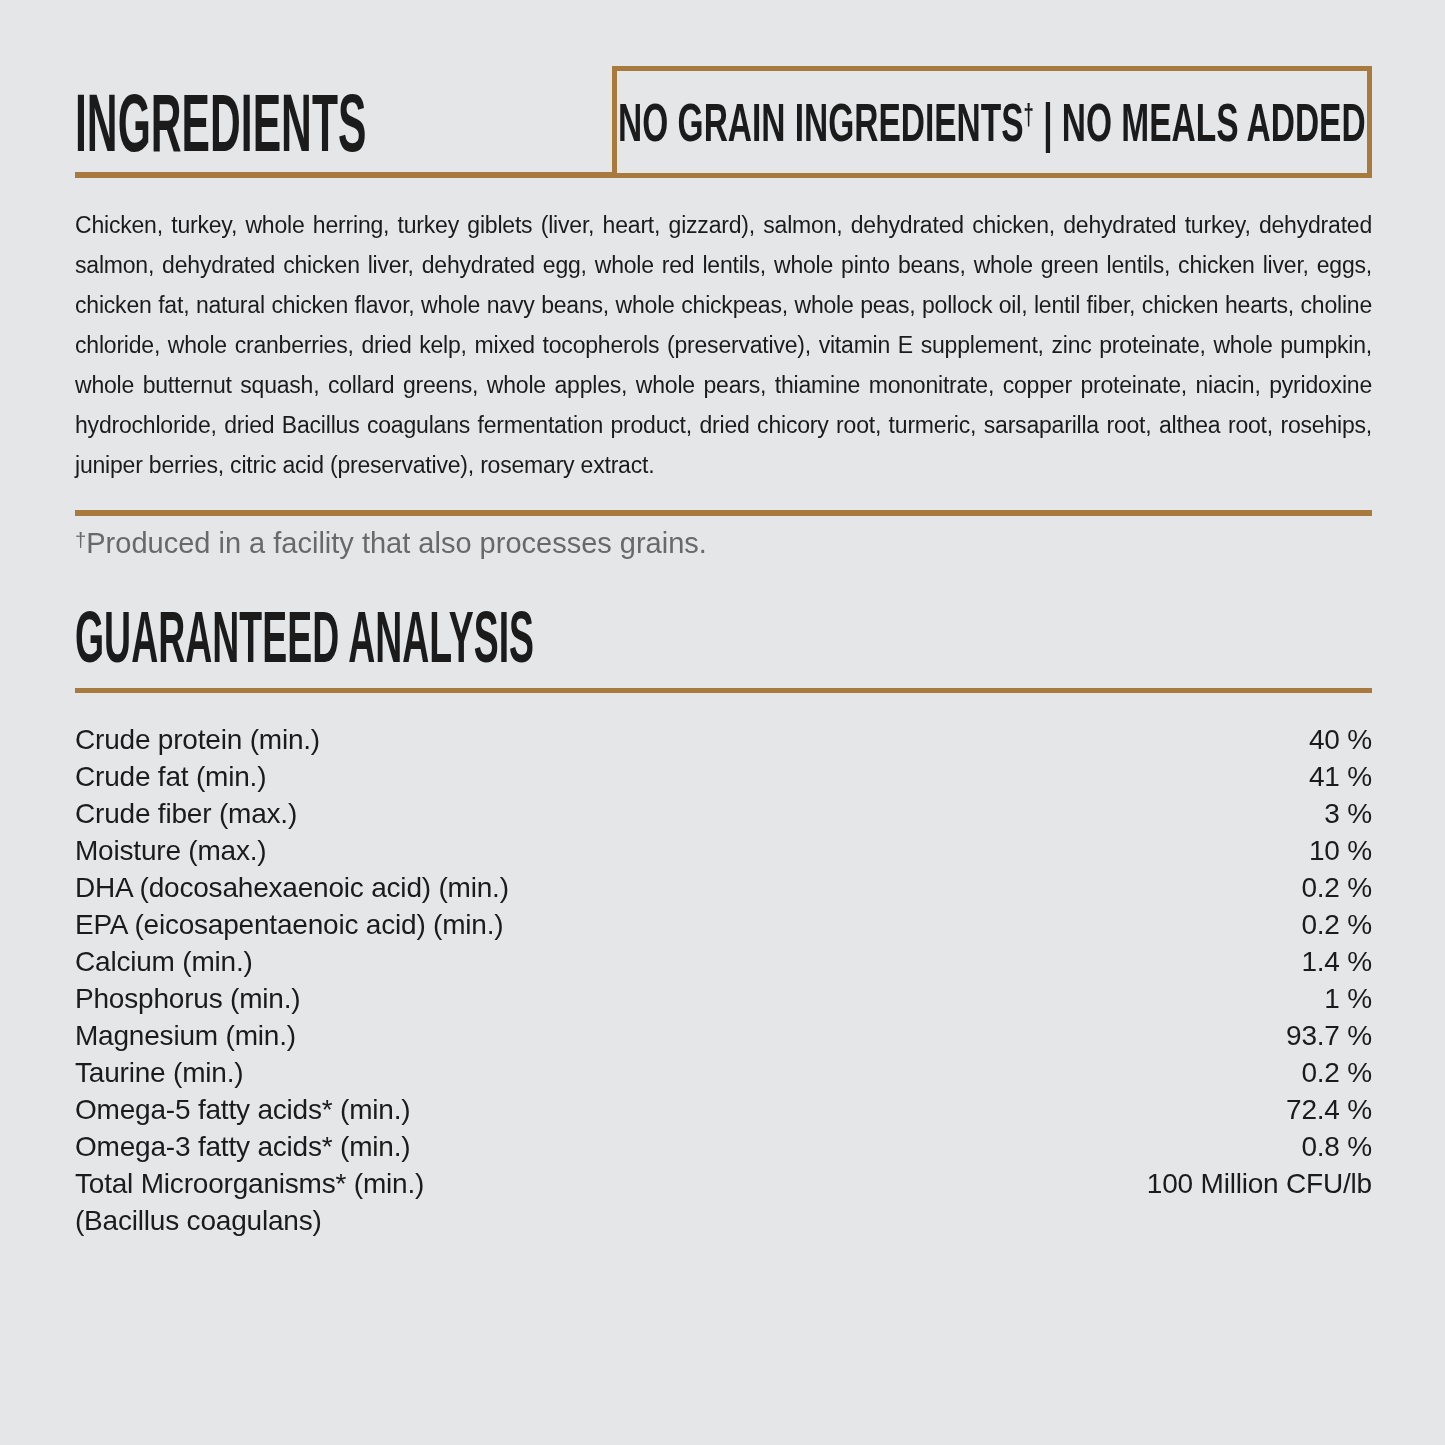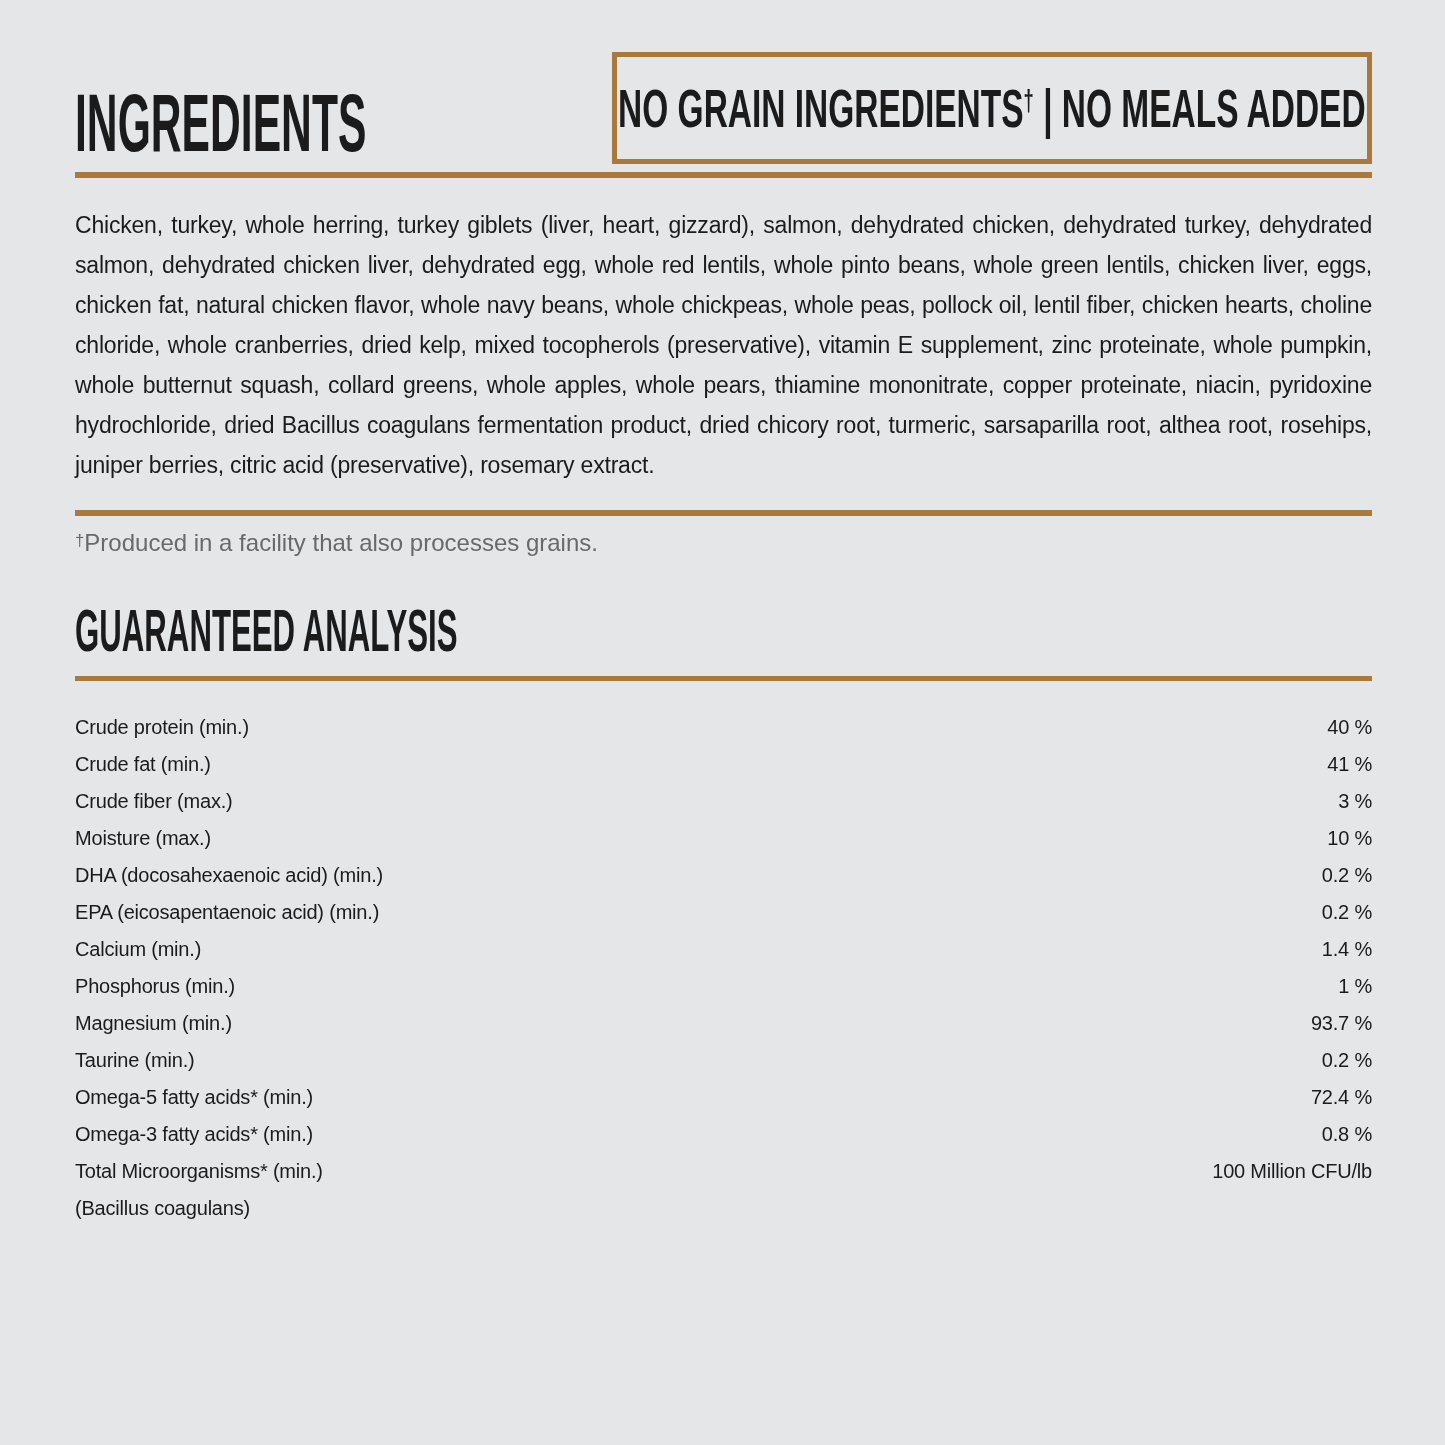--- a/index.html
+++ b/index.html
@@ -20,49 +20,49 @@
   .header{position:relative;width:100%;height:178px;}
   .header-rule{position:absolute;left:75px;right:73px;bottom:0;height:6px;background:var(--accent);}
   h1.section-heading, h2.section-heading{margin:0;padding:0;line-height:1;font-weight:700;}
   .condensed{
     display:inline-block;white-space:nowrap;
     transform:scaleX(0.52);transform-origin:0 50%;
     font-weight:700;letter-spacing:0px;
   }
   .ingredients-title{position:absolute;left:75px;bottom:14px;font-size:82px;}
   .claim-box{
-    position:absolute;top:52px;right:73px;width:760px;height:112px;
+    position:absolute;top:66px;right:73px;width:760px;height:112px;
     border:5px solid var(--accent);
     display:flex;align-items:center;justify-content:center;
     z-index:2;background:var(--bg);margin-left:40px;
   }
   .claim-text{
     font-size:54px;font-weight:700;white-space:nowrap;
     display:inline-block;transform:scaleX(0.62);transform-origin:50% 50%;
   }
   .sup-dagger{font-size:0.55em;position:relative;top:-0.55em;}
   
   .ingredients-body{
     margin:27px 73px 0 75px;
     font-size:23px;line-height:40px;letter-spacing:-0.2px;
     text-align:justify;color:var(--ink);
   }
   .rule-h{margin:25px 73px 0 75px;height:6px;background:var(--accent);}
   .footnote{
-    margin:12px 73px 0 75px;font-size:24px;line-height:30px;color:var(--muted);
+    margin:12px 73px 0 75px;font-size:29px;line-height:30px;color:var(--muted);
   }
   .footnote .sup-dagger{top:-0.3em;font-size:0.7em;}
   
   .ga-heading-wrap{margin:40px 73px 0 75px;}
-  .ga-title{font-size:60px;}
+  .ga-title{font-size:72px;}
   .ga-rule{margin:15px 73px 0 75px;height:5px;background:var(--accent);}
   .ga-table{margin:28px 73px 0 75px;}
   .ga-row{
     display:flex;justify-content:space-between;align-items:baseline;
-    font-size:20px;line-height:37px;letter-spacing:-0.2px;
+    font-size:28px;line-height:37px;letter-spacing:-0.2px;
   }
   .ga-label{text-align:left;}
   .ga-value{text-align:right;white-space:nowrap;}
 </style>
 </head>
 <body>
 
 <div class="page">
 
   <div class="header">

